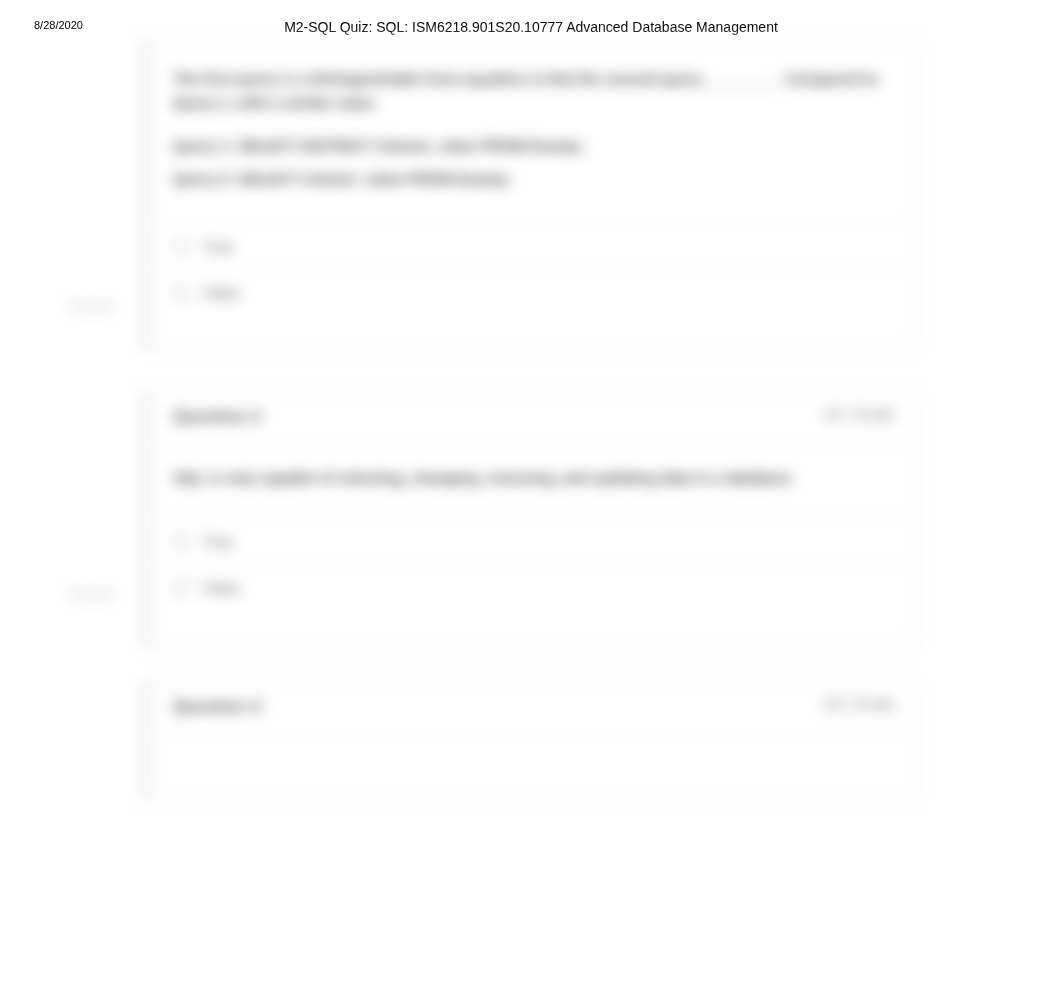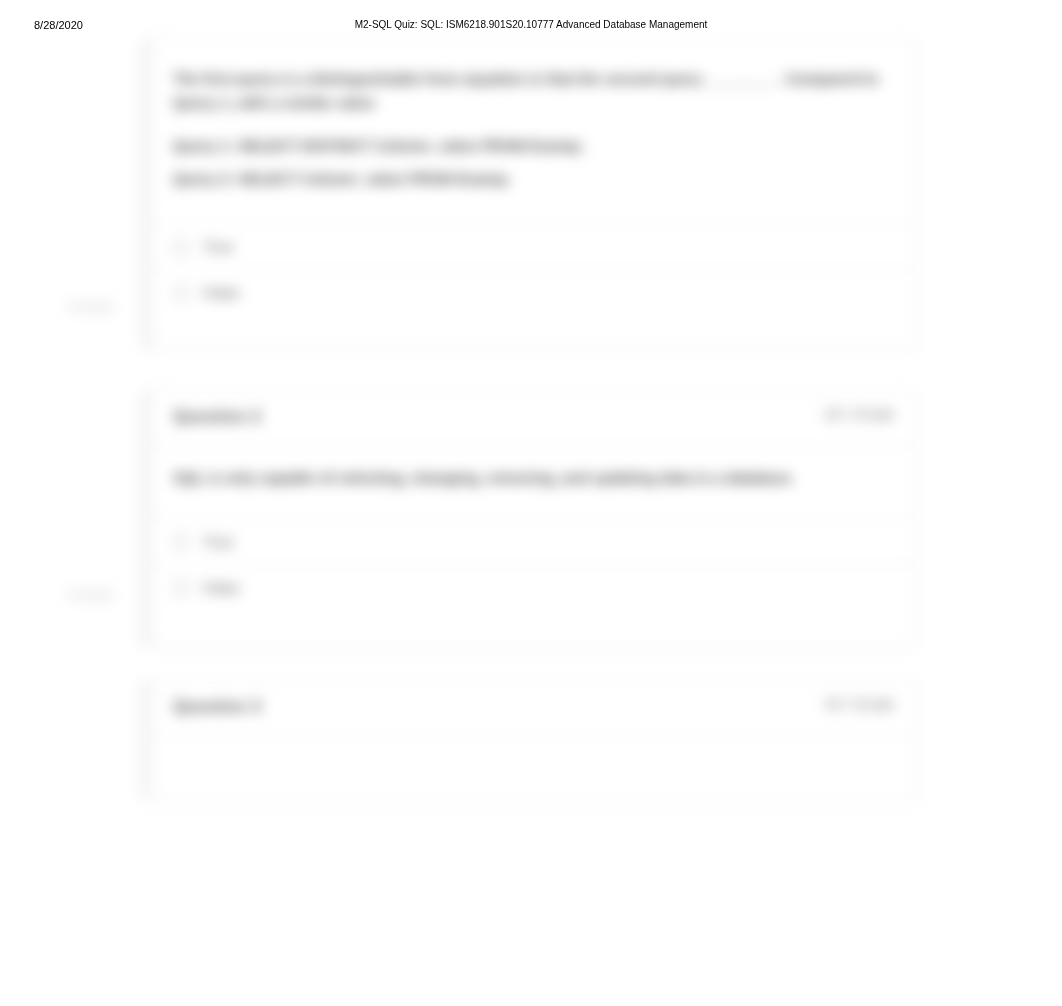--- a/index.html
+++ b/index.html
@@ -18,21 +18,21 @@
     left: 34px;
     font-size: 11px;
     color: #000;
   }
   .header-title {
     position: absolute;
     top: 19px;
     left: 0;
     right: 0;
     text-align: center;
-    font-size: 10px;
+    font-size: 14px;
     color: #000;
   }
   .content-area {
     position: absolute;
     top: 30px;
     left: 0;
     right: 0;
     bottom: 0;
   }
   .blur-layer {

